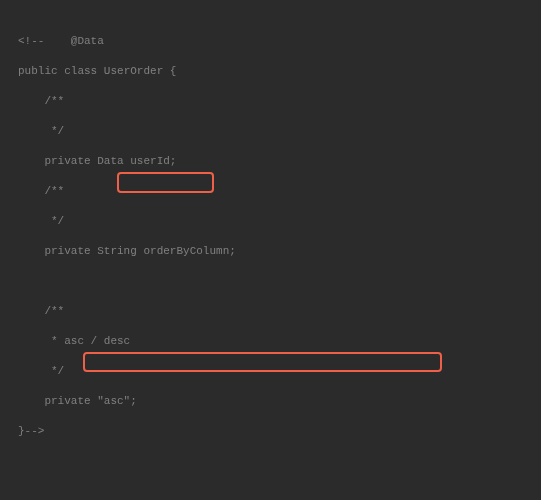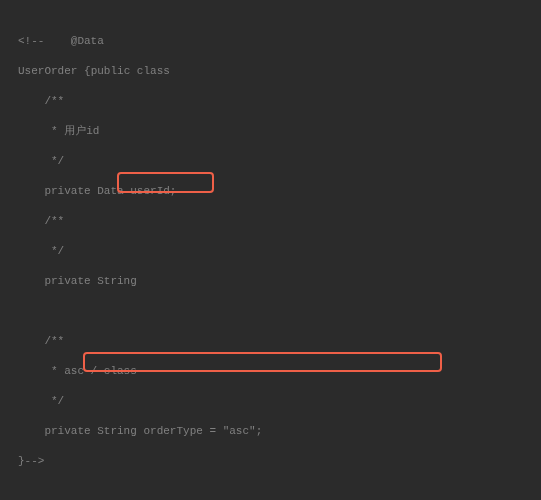--- a/index.html
+++ b/index.html
@@ -47,33 +47,32 @@
     width: 355px;
     height: 16px;
   }
 </style>
 </head>
 <body>
 
 <div class="editor">
 
 <div class="line"><span class="t-cmt">&lt;!--    @Data</span></div>
-<div class="line"><span class="t-cmt">UserOrder {</span><span class="t-cmt">public class </span></div>
+<div class="line"><span class="t-cmt">public class </span><span class="t-cmt">UserOrder {</span></div>
 <div class="line"><span class="t-doc">    /**</span></div>
-<div class="line"><span class="t-doc">     * 用户id</span></div>
 <div class="line"><span class="t-doc">     */</span></div>
 <div class="line"><span class="t-cmt">    private </span><span class="t-cmt">Data userId;</span></div>
 <div class="line"><span class="t-doc">    /**</span></div>
 <div class="line"><span class="t-doc">     */</span></div>
-<div class="line"><span class="t-cmt">    private </span><span class="t-cmt">String </span></div>
+<div class="line"><span class="t-cmt">    private </span><span class="t-cmt">String </span><span class="t-cmt">orderByColumn;</span></div>
 <div class="line"><span class="t-cmt"></span></div>
 <div class="line"><span class="t-doc">    /**</span></div>
-<div class="line"><span class="t-doc">     * asc / class</span></div>
+<div class="line"><span class="t-doc">     * asc / desc</span></div>
 <div class="line"><span class="t-doc">     */</span></div>
-<div class="line"><span class="t-cmt">    private </span><span class="t-cmt">String orderType = </span><span class="t-cmt">"asc"</span><span class="t-cmt">;</span></div>
+<div class="line"><span class="t-cmt">    private </span><span class="t-cmt">"asc"</span><span class="t-cmt">;</span></div>
 <div class="line"><span class="t-cmt">}--&gt;</span></div>
 
 
 
 
 
 
 
 
 

